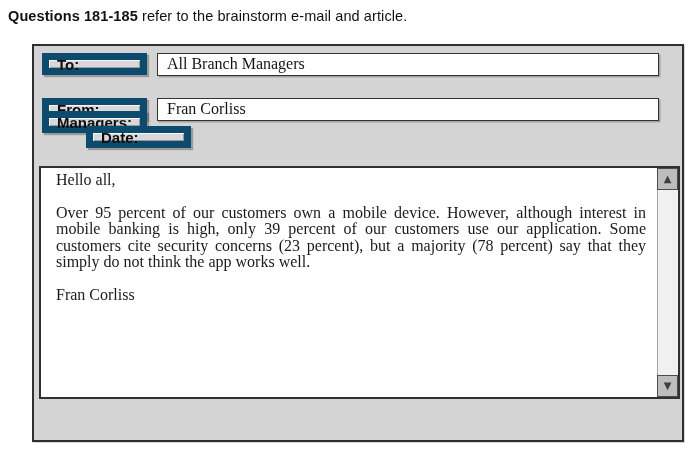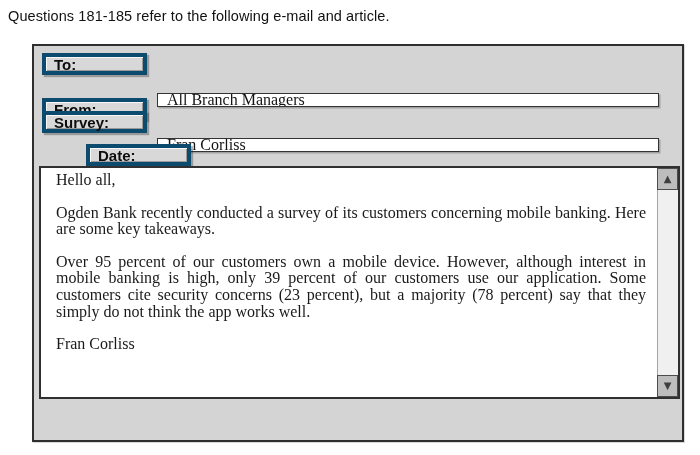--- a/index.html
+++ b/index.html
@@ -18,21 +18,21 @@
   .qheader {
     position: absolute;
     left: 8px;
     top: 7px;
     margin: 0;
     font-size: 14.5px;
     line-height: 18px;
     color: #111111;
     letter-spacing: 0.1px;
   }
-  .qheader .qbold { font-weight: normal; }
+  .qheader .qbold { font-weight: bold; }
 
   
   .email-window {
     position: absolute;
     left: 32px;
     top: 44px;
     width: 648px;
     height: 394px;
     background: #d4d4d4;
     border: 2px solid #2f2f2f;
@@ -44,54 +44,53 @@
     position: absolute;
     left: 8px;
     right: 23px;
     height: 23px;
     display: flex;
     gap: 10px;
   }
   .row-0 { top: 7px; }
   .row-1 { top: 52px; }
   .row-2 { top: 65px; }
-  .row-3 { top: 98px; padding-left: 44px; }
+  .row-3 { top: 80px; padding-left: 44px; }
 
   .field-label {
     flex: 0 0 105px;
     box-sizing: border-box;
     height: 22px;
     background: #d8d8d8;
-    border: 4px solid #0c4a6e;
+    border: 7px solid #0c4a6e;
     box-shadow:
       inset 1px 1px 0 #f8f8f8,
       inset -1px -1px 0 #9a9a9a,
       2px 2px 1px rgba(45,45,45,0.35);
     font-weight: bold;
     font-size: 15px;
     color: #0d0d0d;
     display: flex;
     align-items: center;
     padding-left: 8px;
     cursor: default;
   }
 
   .field-input {
     flex: 1 1 auto;
     box-sizing: border-box;
-    height: 14px;
+    height: 23px;
     background: #ffffff;
     border: 1px solid #333333;
     box-shadow: 1.5px 1.5px 0 rgba(70,70,70,0.35);
     font-family: "Liberation Serif", serif;
     font-size: 16px;
     color: #141414;
     padding: 0 4px 1px 9px;
     outline: none;
-    margin-top: 40px;
   }
 
   
   .body-box {
     position: absolute;
     left: 5px;
     top: 120px;
     width: 641px;
     height: 233px;
     box-sizing: border-box;
@@ -143,47 +142,46 @@
     line-height: 10px;
     color: #3e3e3e;
     font-family: "DejaVu Sans", sans-serif;
   }
 </style>
 </head>
 <body>
 
 <div class="page">
 
-  <p class="qheader"><span class="qbold">Questions 181-185</span><span> refer to the following e-mail and article.</span></p>
+  <p class="qheader"><span class="qbold">Questions 181-185</span><span> refer to the brainstorm e-mail and article.</span></p>
 
   <div class="email-window">
 
     <div class="field-row row-0">
       <div class="field-label">To:</div>
       <input class="field-input" type="text" readonly="" value="All Branch Managers" style="">
     </div>
 
     <div class="field-row row-1">
       <div class="field-label">From:</div>
       <input class="field-input" type="text" readonly="" value="Fran Corliss" style="">
     </div>
 
     <div class="field-row row-2">
-      <div class="field-label">Survey:</div>
+      <div class="field-label">Managers:</div>
     </div>
 
     <div class="field-row row-3">
       <div class="field-label">Date:</div>
     </div>
 
     <div class="body-box">
 
       <div class="body-text">
         <p class="bp">Hello all,</p>
-        <p class="bp">Ogden Bank recently conducted a survey of its customers concerning mobile banking. Here are some key takeaways.</p>
         <p class="bp">Over 95 percent of our customers own a mobile device. However, although interest in mobile banking is high, only 39 percent of our customers use our application. Some customers cite security concerns (23 percent), but a majority (78 percent) say that they simply do not think the app works well.</p>
         <p class="bp tight">Fran Corliss</p>
 
       </div>
 
       <div class="scrollbar">
         <div class="sb-btn up">
           <span class="sb-arrow">▲</span>
         </div>
         <div class="sb-track"></div>

